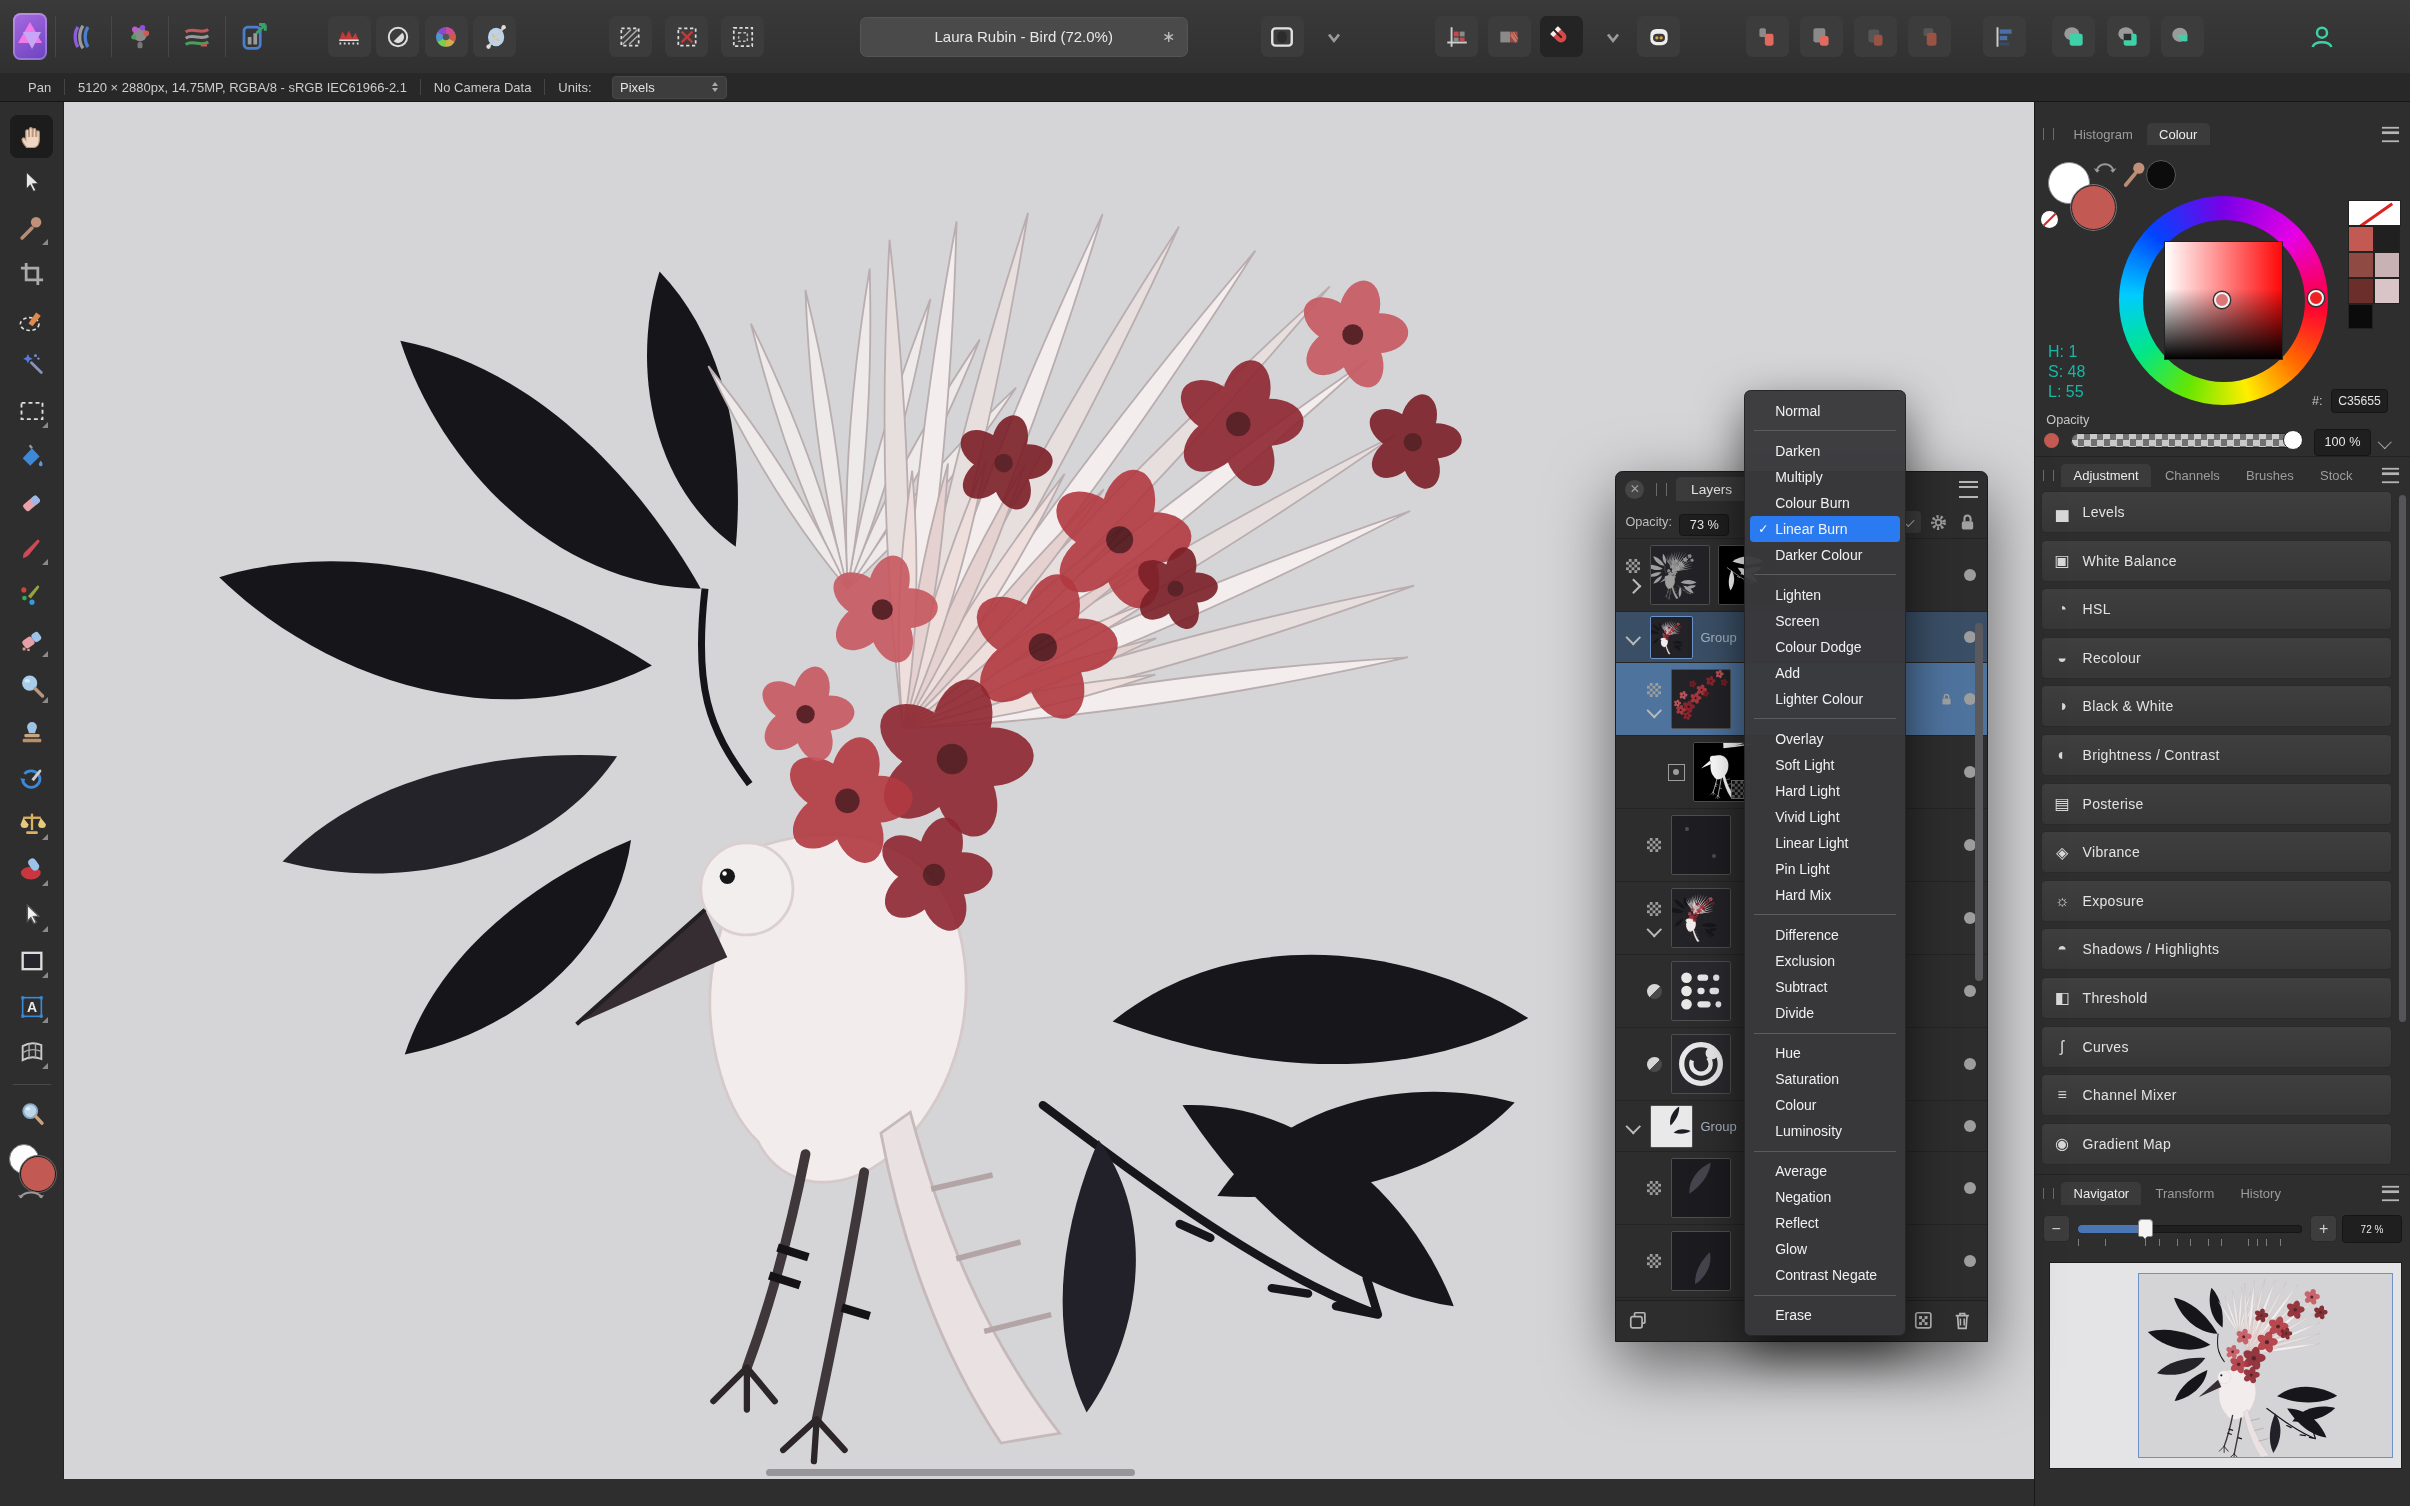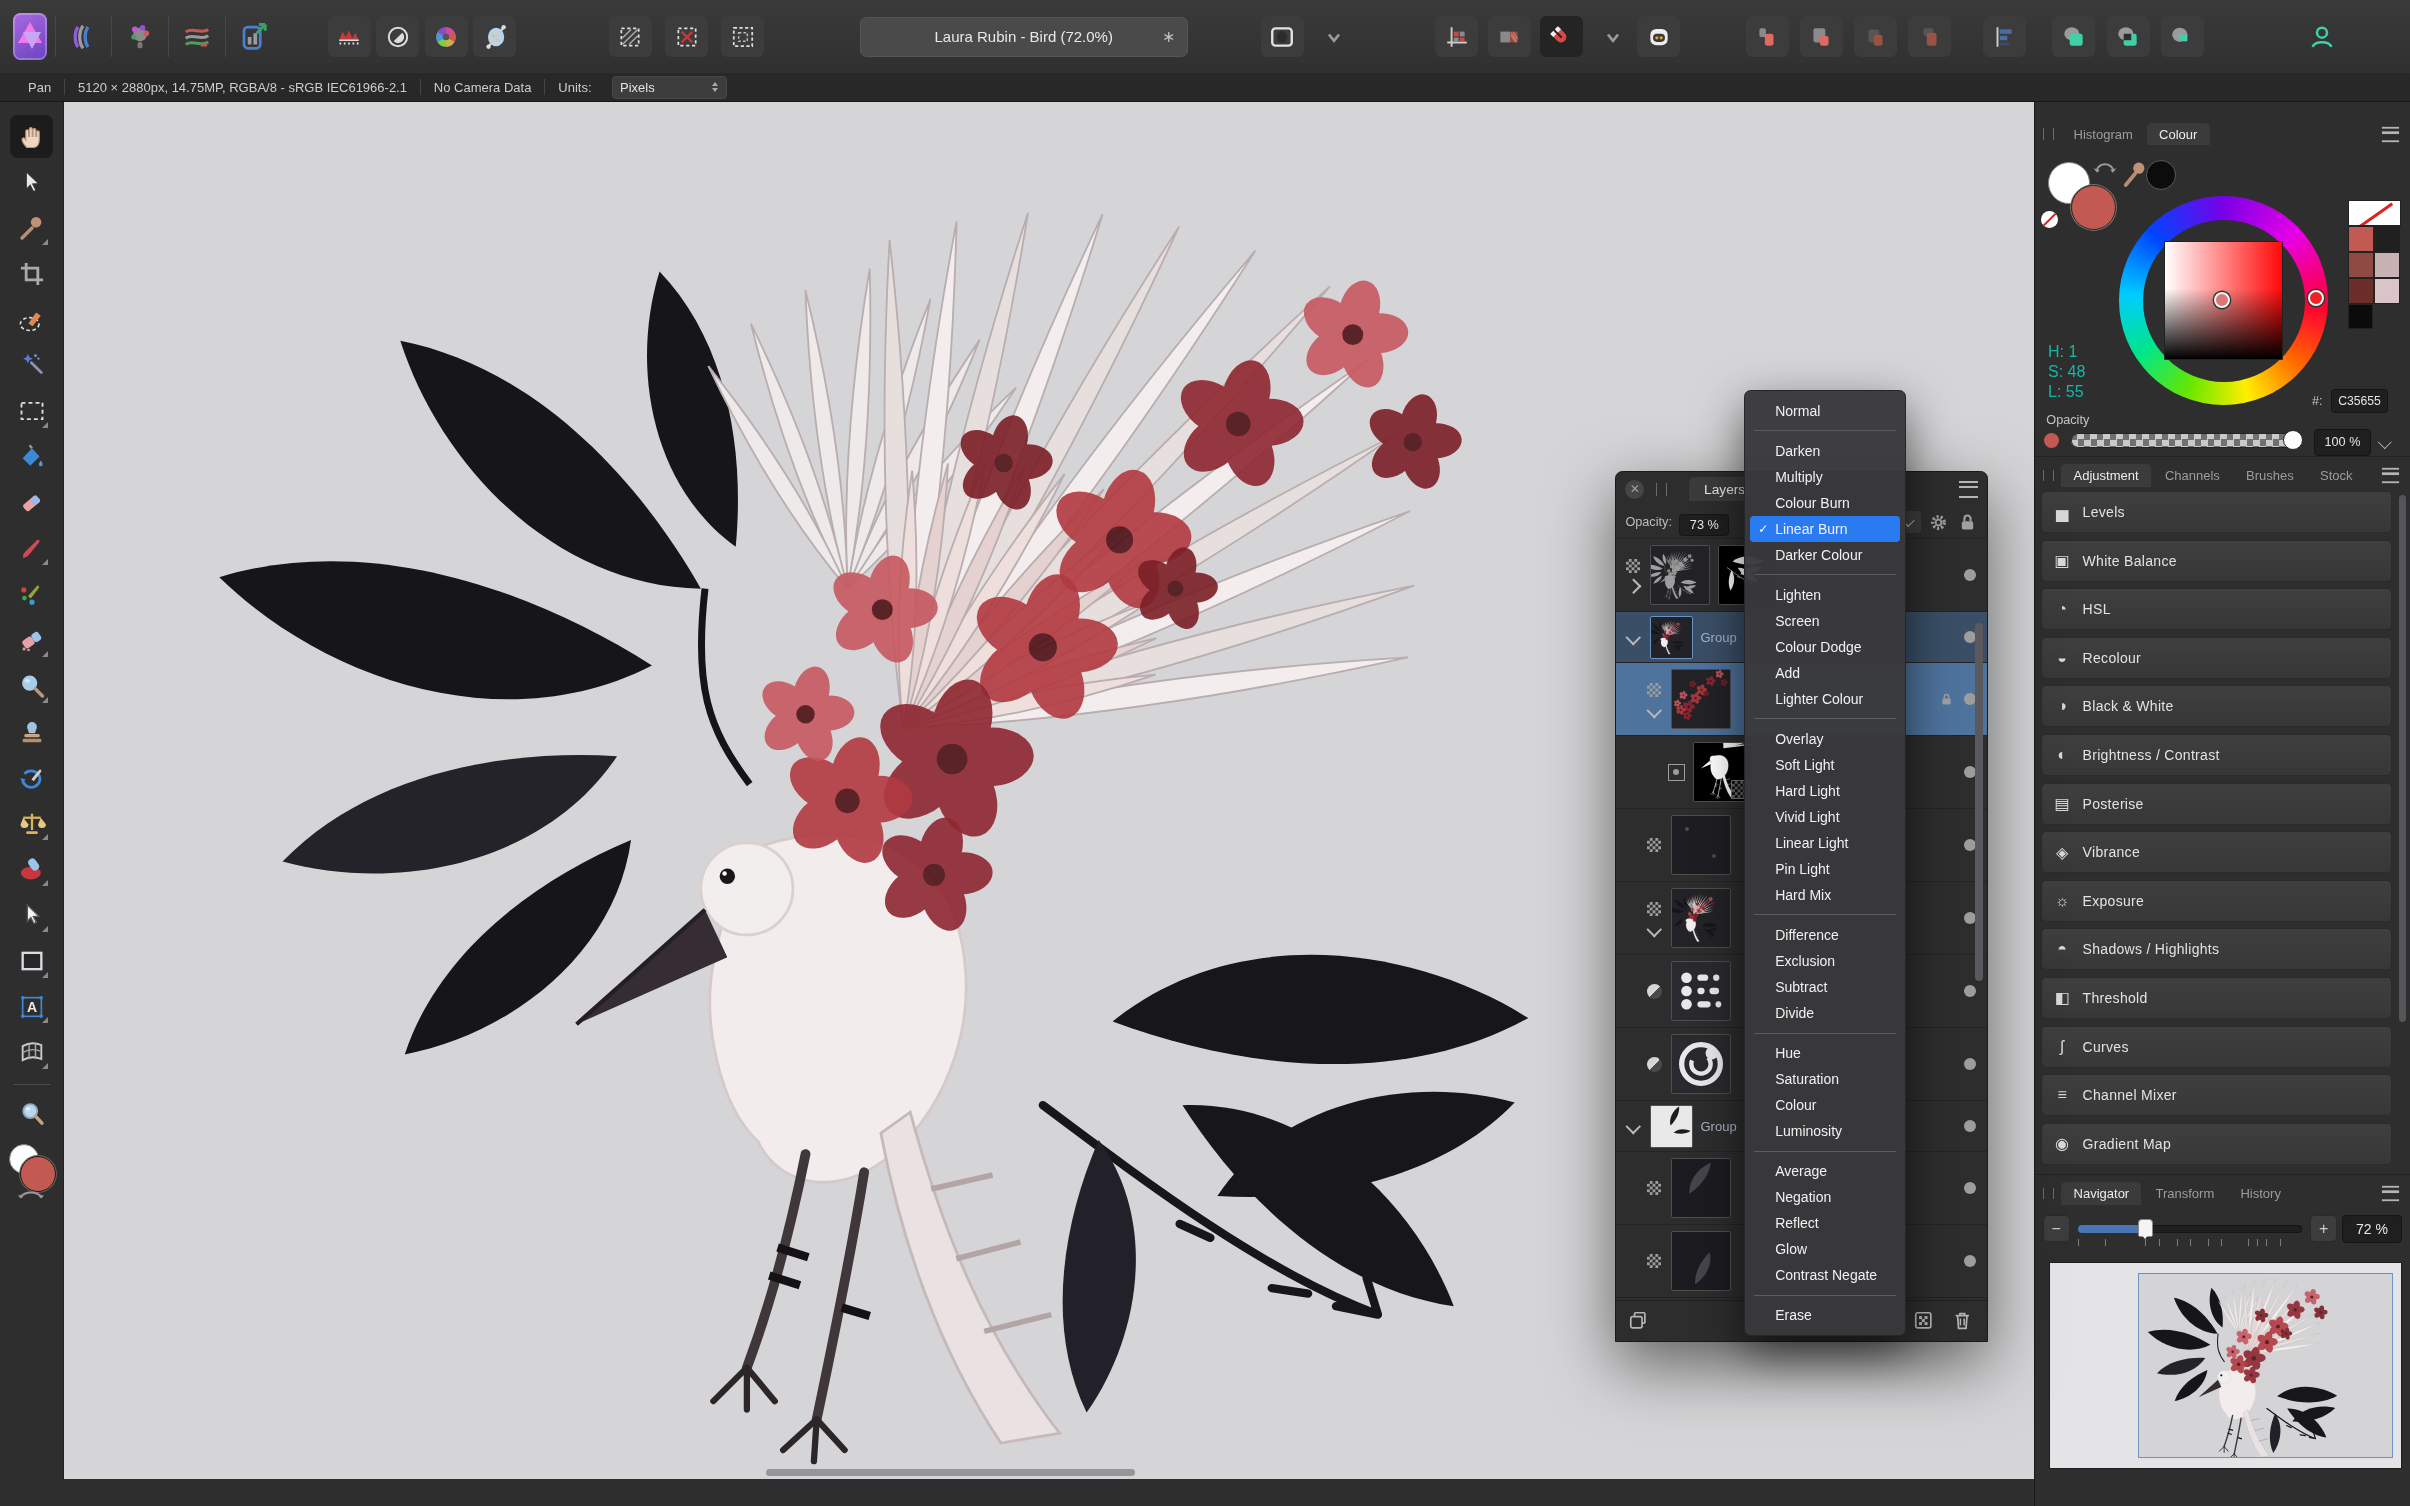--- a/index.html
+++ b/index.html
@@ -67,21 +67,21 @@
   .status-bar b{color:#ffffff;margin-right:5.6px;}
 
   
   .layers-panel{position:absolute;left:1615px;top:471px;width:373px;height:871px;background:#2d2d2d;
     border:0.9px solid #1a1a1a;border-radius:7.5px 7.5px 0 0;box-shadow:0 22.6px 66px rgba(0,0,0,.55);z-index:5;
     display:flex;flex-direction:column;box-sizing:border-box;}
   .lp-header{height:34px;display:flex;align-items:center;padding:0 9.4px;flex:0 0 auto;}
   .lp-close{width:19px;height:19px;border-radius:50%;background:#454545;color:#9f9f9f;font-size:12.2px;
     display:flex;align-items:center;justify-content:center;}
   .grip{width:9.4px;height:13px;margin-left:11.3px;border-left:1.9px solid #6a6a6a;border-right:1.9px solid #6a6a6a;}
-  .lp-tab{margin-left:22px;padding:4.7px 15px;background:#3b3b3b;border-radius:4.7px 4.7px 0 0;color:#e6e6e6;font-size:13.7px;}
+  .lp-tab{margin-left:9px;padding:4.7px 15px;background:#3b3b3b;border-radius:4.7px 4.7px 0 0;color:#e6e6e6;font-size:13.7px;}
   .hamburger{width:19px;height:13px;border-top:2.4px solid #b5b5b5;border-bottom:2.4px solid #b5b5b5;position:relative;}
   .hamburger::after{content:"";position:absolute;left:0;right:0;top:3.3px;height:2.4px;background:#b5b5b5;}
   .lp-controls{height:32px;display:flex;align-items:center;padding:0 9.4px;gap:7.5px;flex:0 0 auto;}
   .lp-controls .lbl{font-size:12.7px;color:#bdbdbd;}
   .valbox{background:#1f1f1f;border:0.9px solid #161616;border-radius:3.8px;color:#e8e8e8;
     font-size:12.7px;padding:2.8px 9.4px;margin-top:6px;}
   .blend-select{height:22.6px;width:121px;background:#3d3d3d;border-radius:3.8px;display:flex;align-items:center;justify-content:flex-end;}
   .blend-select .chev{width:7.5px;height:7.5px;border-right:1.9px solid #bbb;border-bottom:1.9px solid #bbb;
     transform:rotate(45deg);margin-right:8.5px;margin-top:-2.8px;}
   .mini-ic{width:21px;height:21px;} .mini-ic svg{width:21px;height:21px;}
@@ -186,21 +186,21 @@
     color:#cfcfcf;font-size:16px;display:flex;align-items:center;justify-content:center;}
   .nav-track{position:absolute;left:43px;top:50px;width:224px;height:7.5px;border-radius:3.8px;background:#1f1f1f;box-shadow:inset 0 0 0 0.9px #161616;}
   .nav-fill{position:absolute;left:0;top:0;height:7.5px;width:30%;border-radius:3.8px;background:#4a77b4;}
   .nav-knob{position:absolute;left:60px;top:-5.6px;width:13px;height:16px;background:#f4f4f4;border:0.9px solid #888;
     border-radius:3.8px 3.8px 1.9px 1.9px;}
   .nav-knob::after{content:"";position:absolute;left:1.9px;top:14px;width:0;height:0;
     border-left:4.7px solid transparent;border-right:4.7px solid transparent;border-top:5.6px solid #f4f4f4;}
   .nav-ticks{position:absolute;left:43px;top:64px;width:224px;height:7.5px;}
   .nav-ticks i{position:absolute;top:0;width:1.4px;height:6.6px;background:#7c7c7c;}
   .zoombox{position:absolute;left:307px;top:40px;width:58px;height:26px;background:#1f1f1f;border:0.9px solid #151515;border-radius:3.8px;
-    color:#e8e8e8;font-size:14px;display:flex;align-items:center;justify-content:center;}
+    color:#e8e8e8;font-size:10px;display:flex;align-items:center;justify-content:center;}
   .nav-preview{position:absolute;left:14px;top:87px;width:351px;height:205px;background:#e4e4e6;border:0.9px solid #1d1d1d;overflow:hidden;}
   .nav-viewport{position:absolute;left:88px;top:10.4px;right:8.5px;bottom:10.4px;background:#d4d4d6;border:1.9px solid #6c93c8;overflow:hidden;}
   .nav-viewport svg{position:absolute;left:-9.4px;top:-7.5px;width:282px;height:202px;}
 
   .ic svg{display:block;}
 </style>
 </head>
 <body>
 
 <div class="app">

